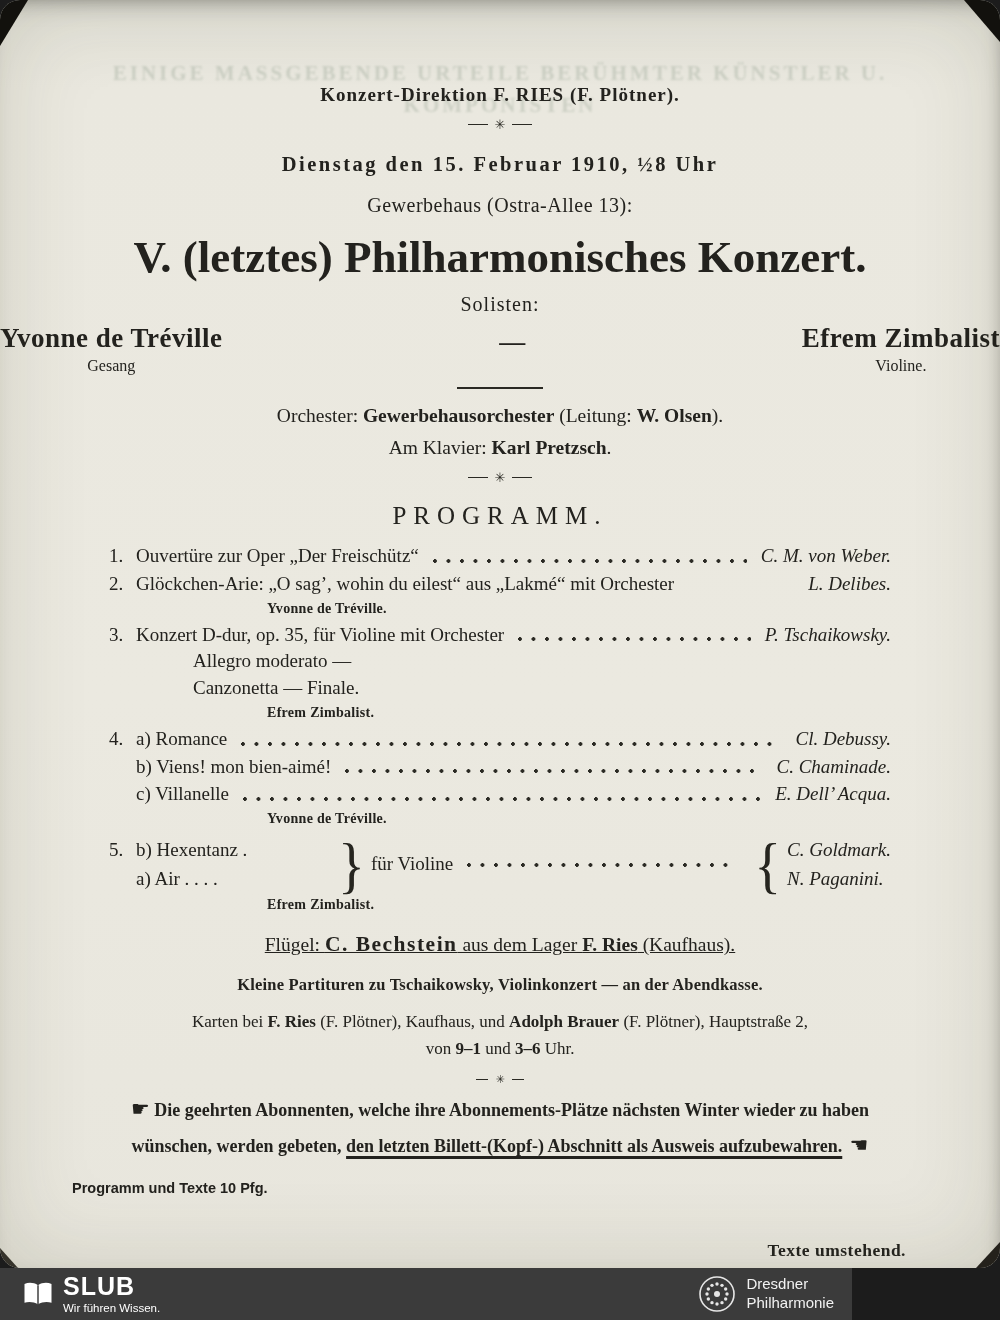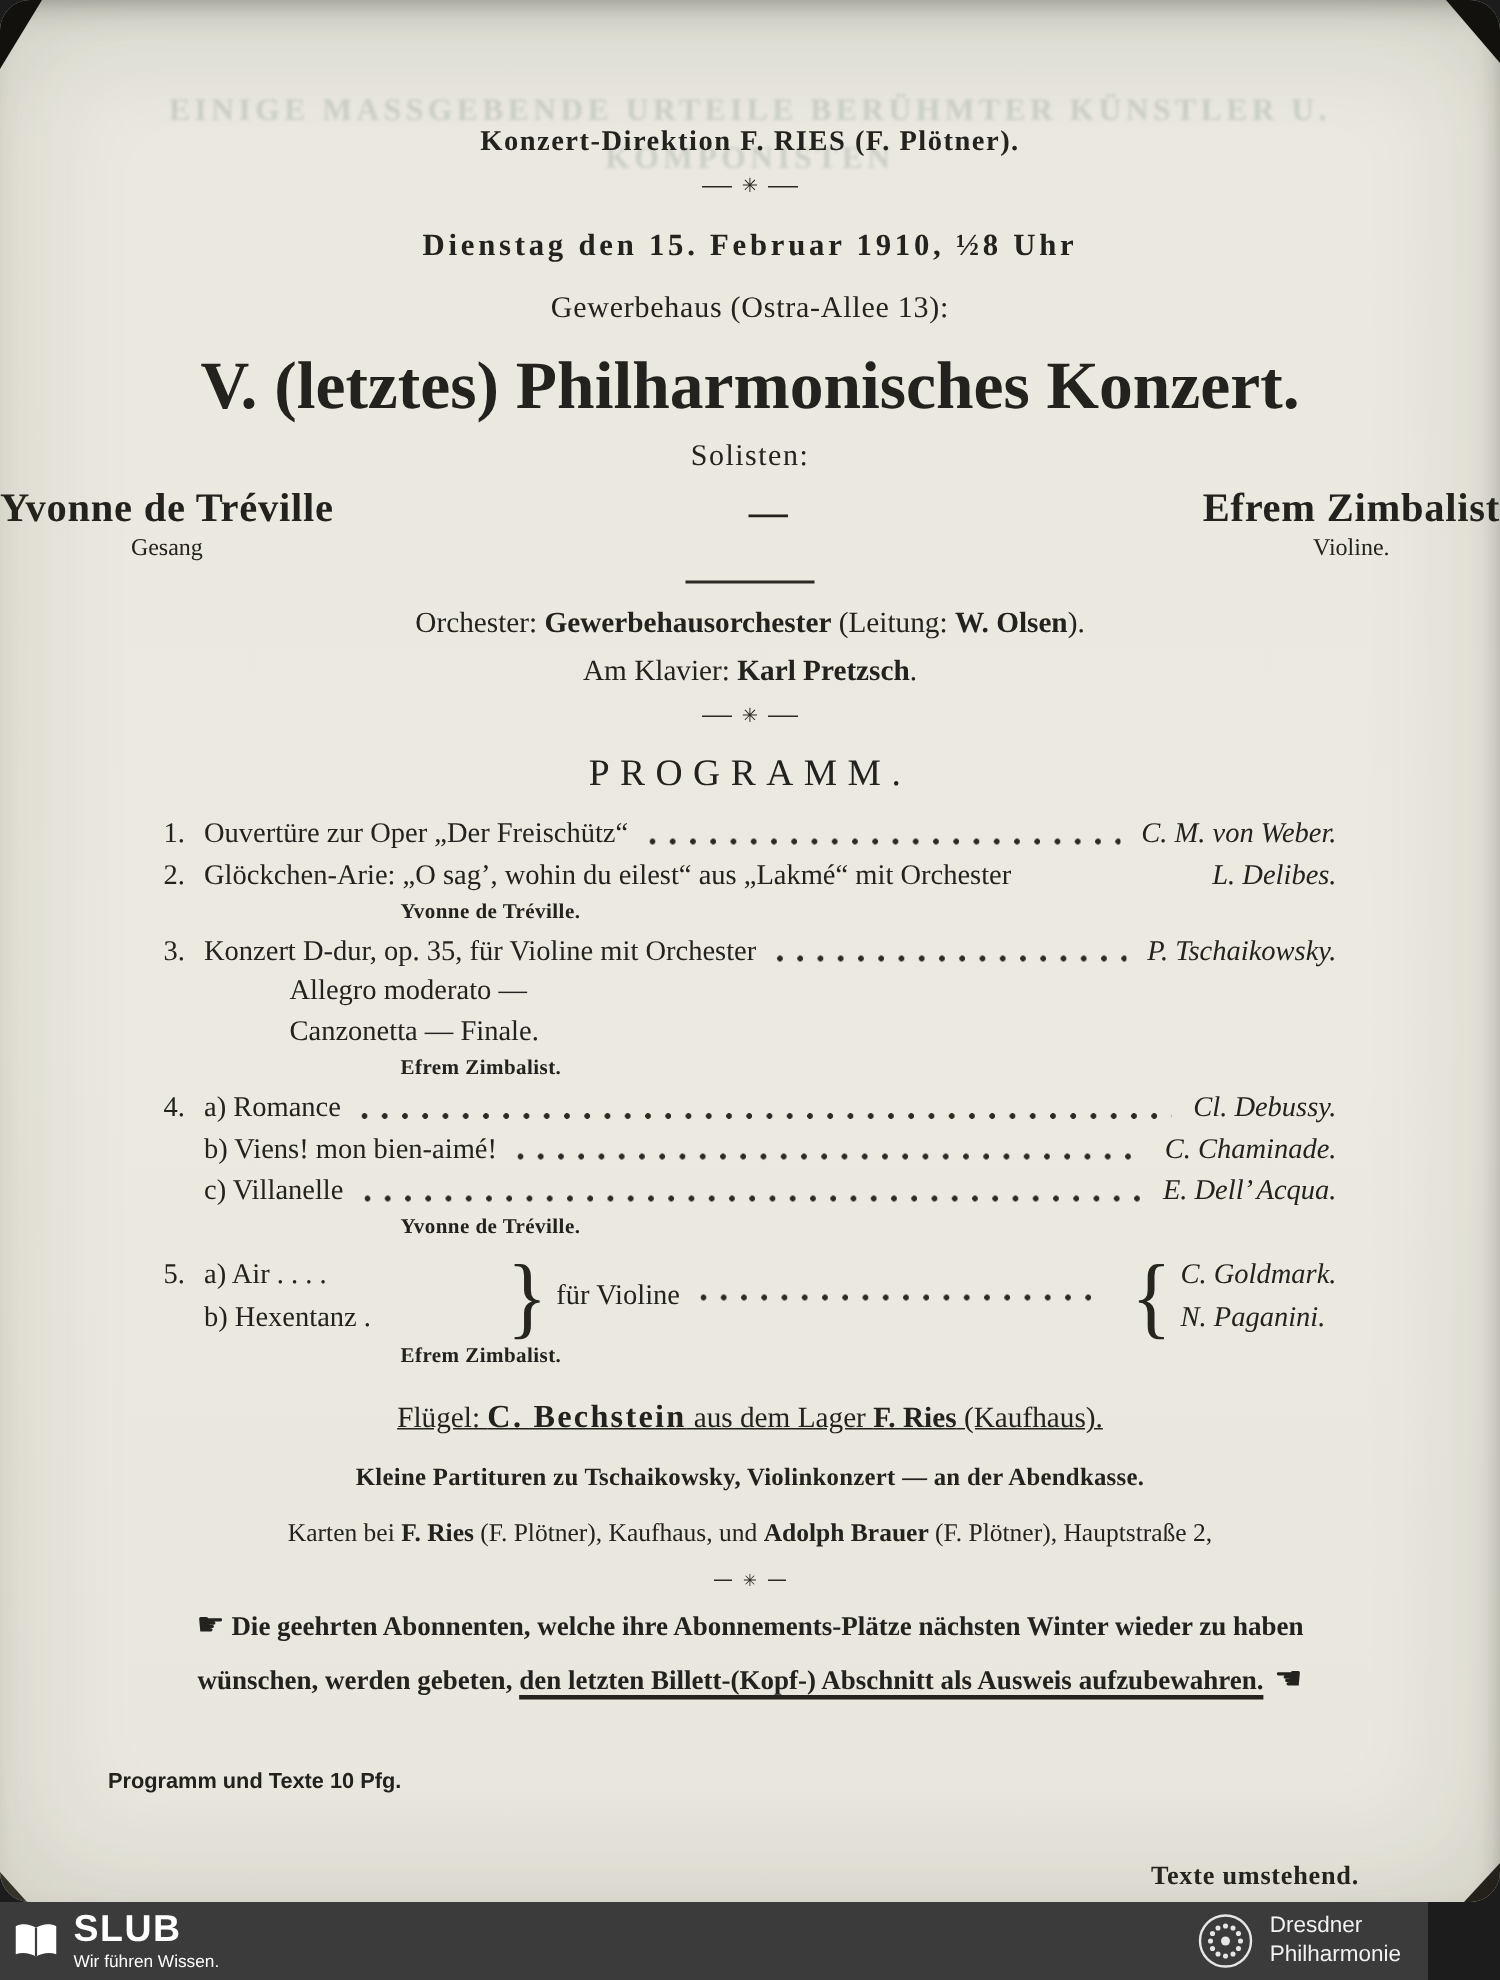--- a/index.html
+++ b/index.html
@@ -77,23 +77,23 @@
 
   .notice{width:920px;margin:6px auto 0;font-size:18px;font-weight:bold;line-height:1.72;text-align:center;}
   .notice .hand{font-family:"DejaVu Sans", sans-serif;font-size:21px;}
   .underlined{text-decoration:underline;text-decoration-thickness:2.5px;text-underline-offset:4px;}
 
   .bottom-left{position:absolute;left:72px;top:1180px;z-index:2;
     font-family:"Liberation Sans", sans-serif;font-size:14.5px;font-weight:bold;}
   .bottom-right{position:absolute;right:94px;top:1240px;z-index:2;
     font-size:17.5px;font-weight:bold;letter-spacing:.5px;}
 
-  .footer{position:absolute;left:0;bottom:0;width:952px;height:52px;background:#3b3b3b;z-index:6;
+  .footer{position:absolute;left:0;bottom:0;width:852px;height:52px;background:#3b3b3b;z-index:6;
     display:flex;align-items:center;justify-content:space-between;box-sizing:border-box;
-    padding:0 18px 0 8px;font-family:"Liberation Sans", sans-serif;}
+    padding:0 18px 0 22px;font-family:"Liberation Sans", sans-serif;}
   .slub{display:flex;align-items:center;gap:9px;cursor:pointer;}
   .slub-text{display:flex;flex-direction:column;}
   .slub-name{color:#fff;font-size:25px;font-weight:bold;letter-spacing:1px;line-height:1;}
   .slub-tagline{color:#fff;font-size:11.5px;margin-top:3px;}
   .ph{display:flex;align-items:center;gap:10px;cursor:pointer;justify-content:flex-end;}
   .ph-text{color:#f2f2f2;font-size:15px;line-height:1.25;}
 </style>
 </head>
 <body>
 
@@ -189,22 +189,22 @@
         <span class="pnum"></span>
         <span class="plabel">c) Villanelle</span>
         <span class="leader dots"></span>
         <span class="pcomposer">E. Dell’ Acqua.</span>
       </div>
       <div class="pperf">Yvonne de Tréville.</div>
 
       <div class="five">
         <span class="pnum">5.</span>
         <div class="five-left">
+          <div>b) Hexentanz  .</div>
           <div>a) Air  .  .  .  .</div>
-          <div>b) Hexentanz  .</div>
         </div>
         <span class="brace">}</span>
         <div class="five-mid">
           <span class="flabel">für Violine</span>
           <span class="leader dots"></span>
         </div>
         <span class="brace">{</span>
         <div class="five-right">
           <div>C. Goldmark.</div>
           <div>N. Paganini.</div>
@@ -218,20 +218,23 @@
       <span>Flügel: </span><span class="big">C. Bechstein</span><span> aus dem Lager </span><span class="b">F. Ries</span><span> (Kaufhaus).</span>
     </div>
 
     <div class="center partitur">
       <span>Kleine Partituren zu </span><span>Tschaikowsky, Violinkonzert</span><span> — an der Abendkasse.</span>
     </div>
 
     <div class="center karten">
       <div>
         <span>Karten bei </span><span class="b">F. Ries</span><span> (F. Plötner), Kaufhaus, und </span><span class="b">Adolph Brauer</span><span> (F. Plötner), Hauptstraße 2,</span>
+      </div>
+      <div>
+        <span>von </span><span class="b">9–1</span><span> und </span><span class="b">3–6</span><span> Uhr.</span>
       </div>
     </div>
 
     <div class="ornament small">
       <span class="glyph">✳</span>
     </div>
 
     <div class="notice">
       <span class="hand">☛</span><span> Die geehrten Abonnenten, welche ihre Abonnements-Plätze nächsten Winter wieder zu haben</span><br>
       <span>wünschen, werden gebeten, </span><span class="underlined">den letzten Billett-(Kopf-) Abschnitt als Ausweis aufzubewahren.</span><span class="hand"> ☚</span>

